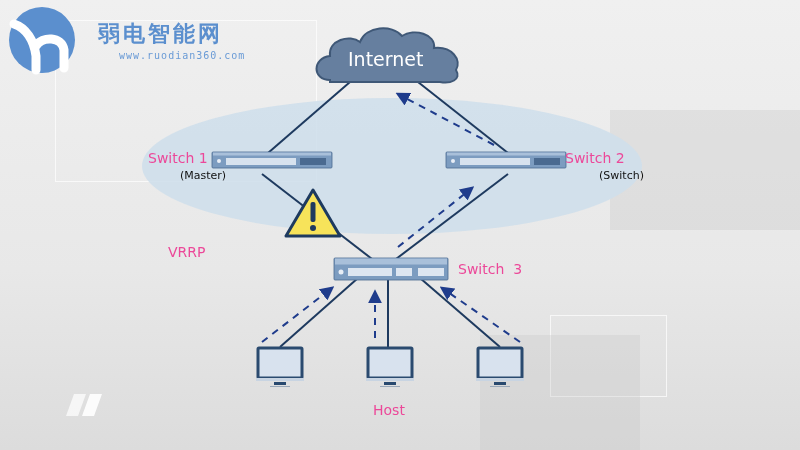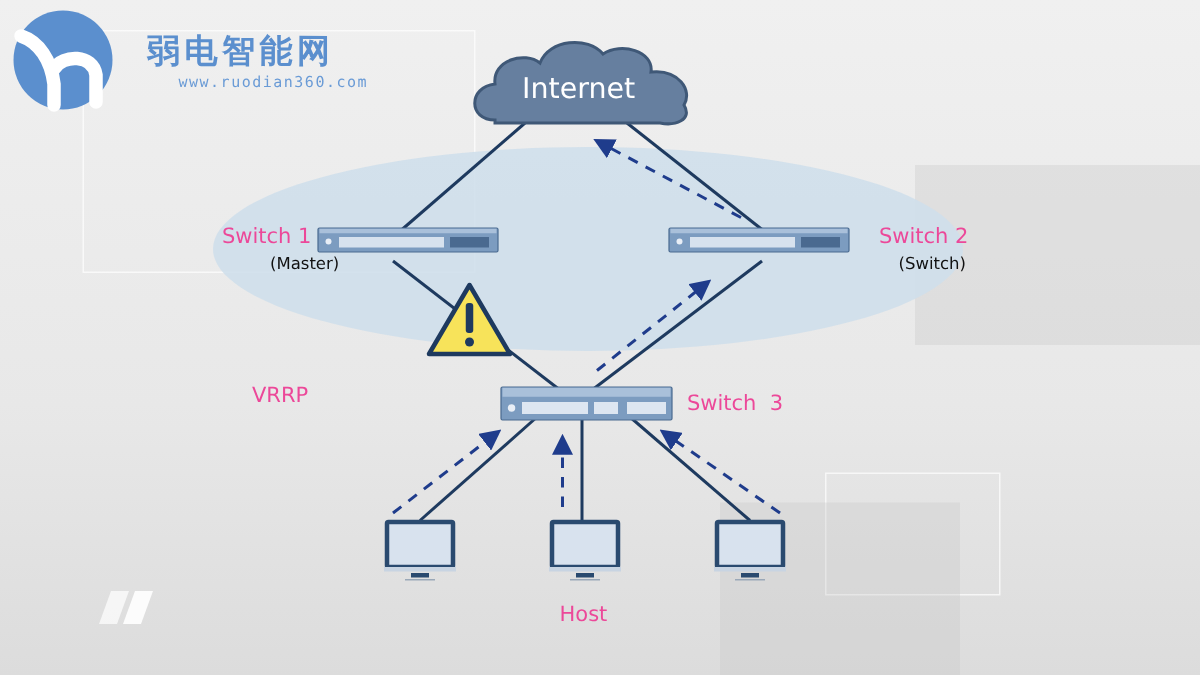--- a/index.html
+++ b/index.html
@@ -94,24 +94,24 @@
   </g>
 </svg>
 
 <div class="logo-title">弱电智能网</div>
 <div class="logo-url">www.ruodian360.com</div>
 
 <div class="cloud-text">Internet</div>
 
 <div class="lbl" style="left:148px;top:150px;">Switch 1</div>
 <div class="sub" style="left:156px;top:169px;">(Master)</div>
-<div class="lbl" style="left:586px;top:150px;">Switch 2</div>
+<div class="lbl" style="left:565px;top:150px;">Switch 2</div>
 <div class="sub" style="left:575px;top:169px;">(Switch)</div>
 <div class="lbl" style="left:458px;top:261px;white-space:pre;">Switch  3</div>
 
-<div class="lbl" style="left:168px;top:256px;">VRRP</div>
+<div class="lbl" style="left:168px;top:244px;">VRRP</div>
 
 <div class="lbl" style="left:373px;top:402px;">Host</div>
 
 <svg class="stripes" width="44" height="22" viewBox="0 0 44 22">
   <path d="M8,0 L20,0 L12,22 L0,22 Z" fill="#ffffff" opacity="0.7"></path>
   <path d="M24,0 L36,0 L28,22 L16,22 Z" fill="#ffffff" opacity="0.9"></path>
 </svg>
 
 </body></html>

